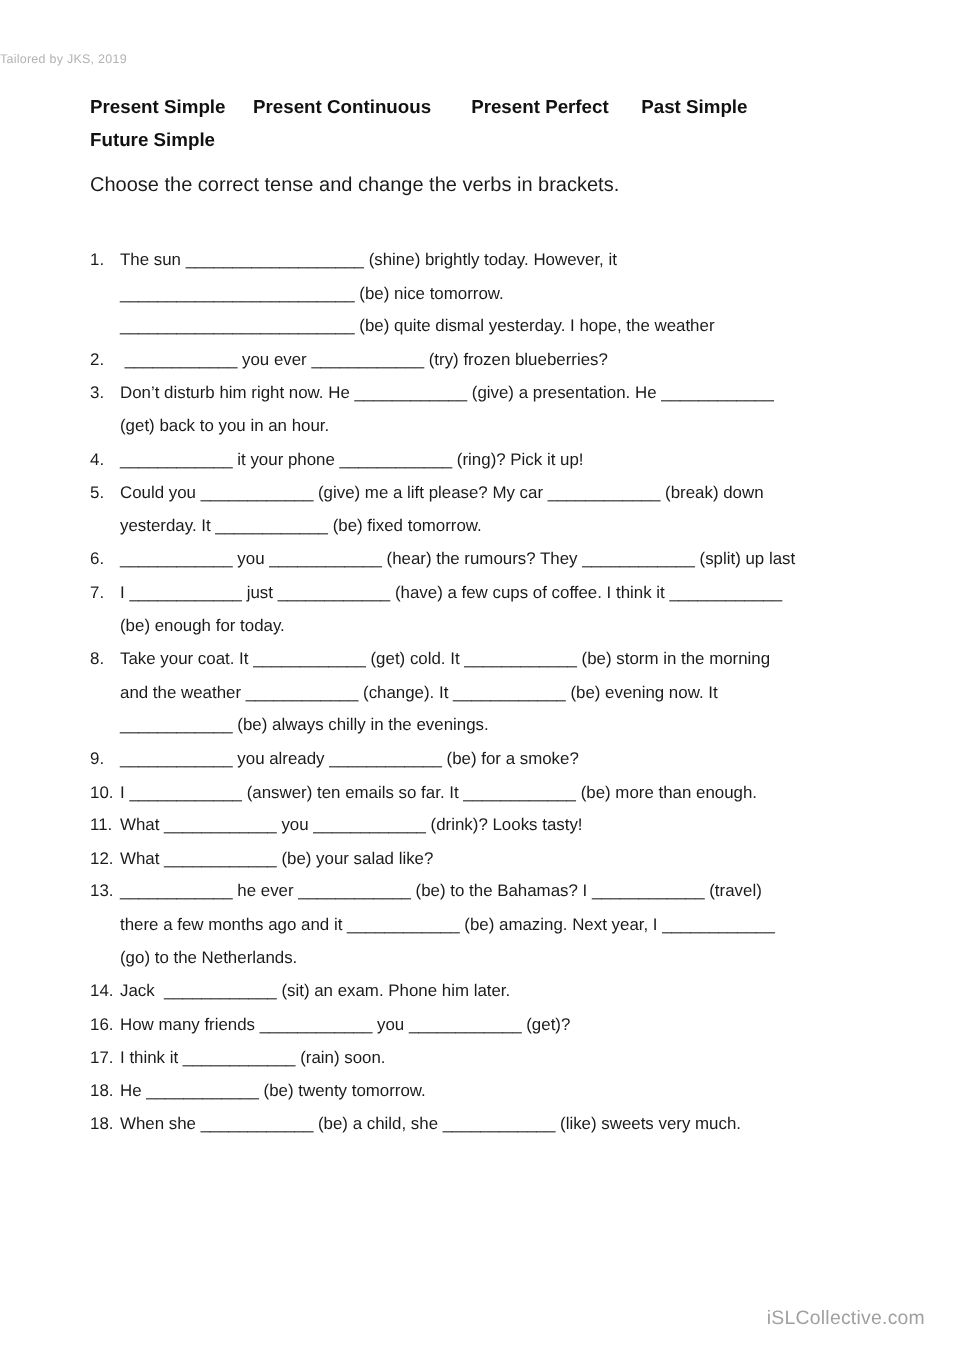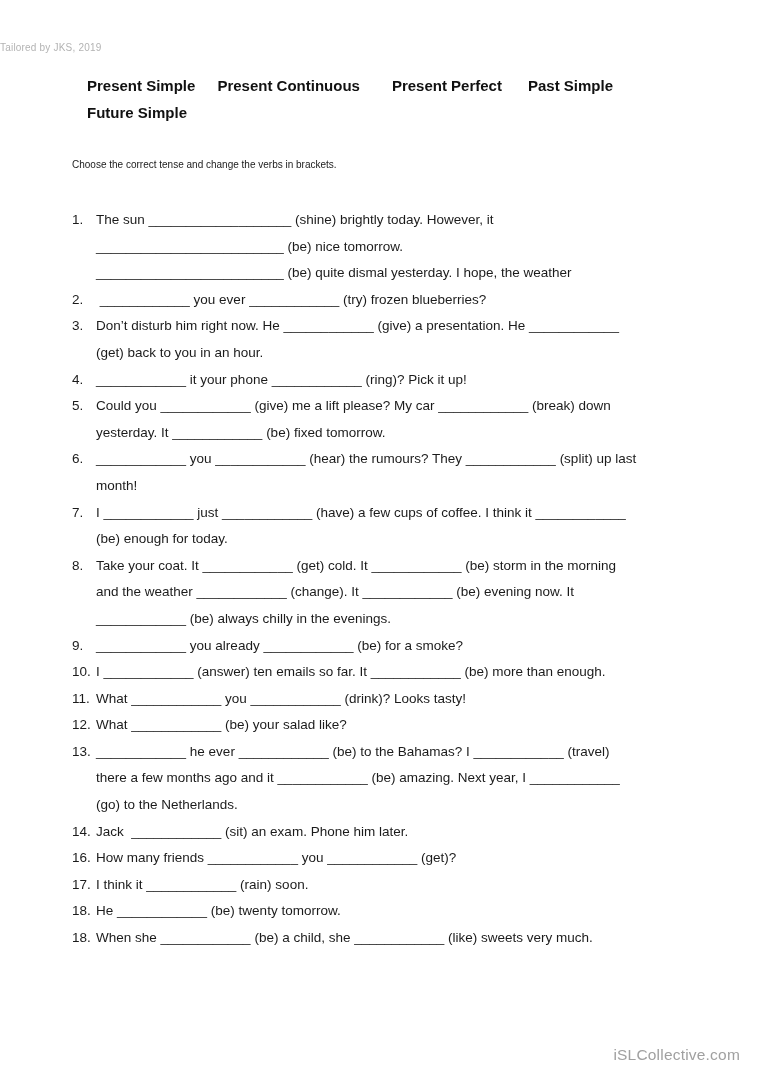--- a/index.html
+++ b/index.html
@@ -20,26 +20,26 @@
   }
   .content-wrap { padding:0 70px 0 72px; }
   .title-block {
     margin-top:19px;
     font-weight:bold;
     font-size:15px;
     line-height:27px;
     color:#111111;
   }
   .title-row { display:flex; }
-  .title-row span:nth-child(1) { margin-right:22px;margin-left:15px; }
+  .title-row span:nth-child(1) { margin-right:22px; }
   .title-row span:nth-child(2) { margin-right:32px; }
   .title-row span:nth-child(3) { margin-right:26px; }
   .instruction {
-    margin-top:33px;
-    font-size:10px;
+    margin-top:14px;
+    font-size:16px;
     color:#1b1b1b;
   }
   .exercise-list {
     margin-top:37px;
     font-size:13.5px;
     line-height:26.6px;
     color:#1b1b1b;
   }
   .item { display:flex; }
   .num { flex:0 0 24px; width:24px; }
@@ -105,21 +105,20 @@
         <span class="num">5.</span>
         <div class="content">
           <div class="line">Could you ____________ (give) me a lift please? My car ____________ (break) down</div>
           <div class="line">yesterday. It ____________ (be) fixed tomorrow.</div>
         </div>
       </div>
       <div class="item">
         <span class="num">6.</span>
         <div class="content">
           <div class="line">____________ you ____________ (hear) the rumours? They ____________ (split) up last</div>
-          <div class="line">month!</div>
         </div>
       </div>
       <div class="item">
         <span class="num">7.</span>
         <div class="content">
           <div class="line">I ____________ just ____________ (have) a few cups of coffee. I think it ____________</div>
           <div class="line">(be) enough for today.</div>
         </div>
       </div>
       <div class="item">

